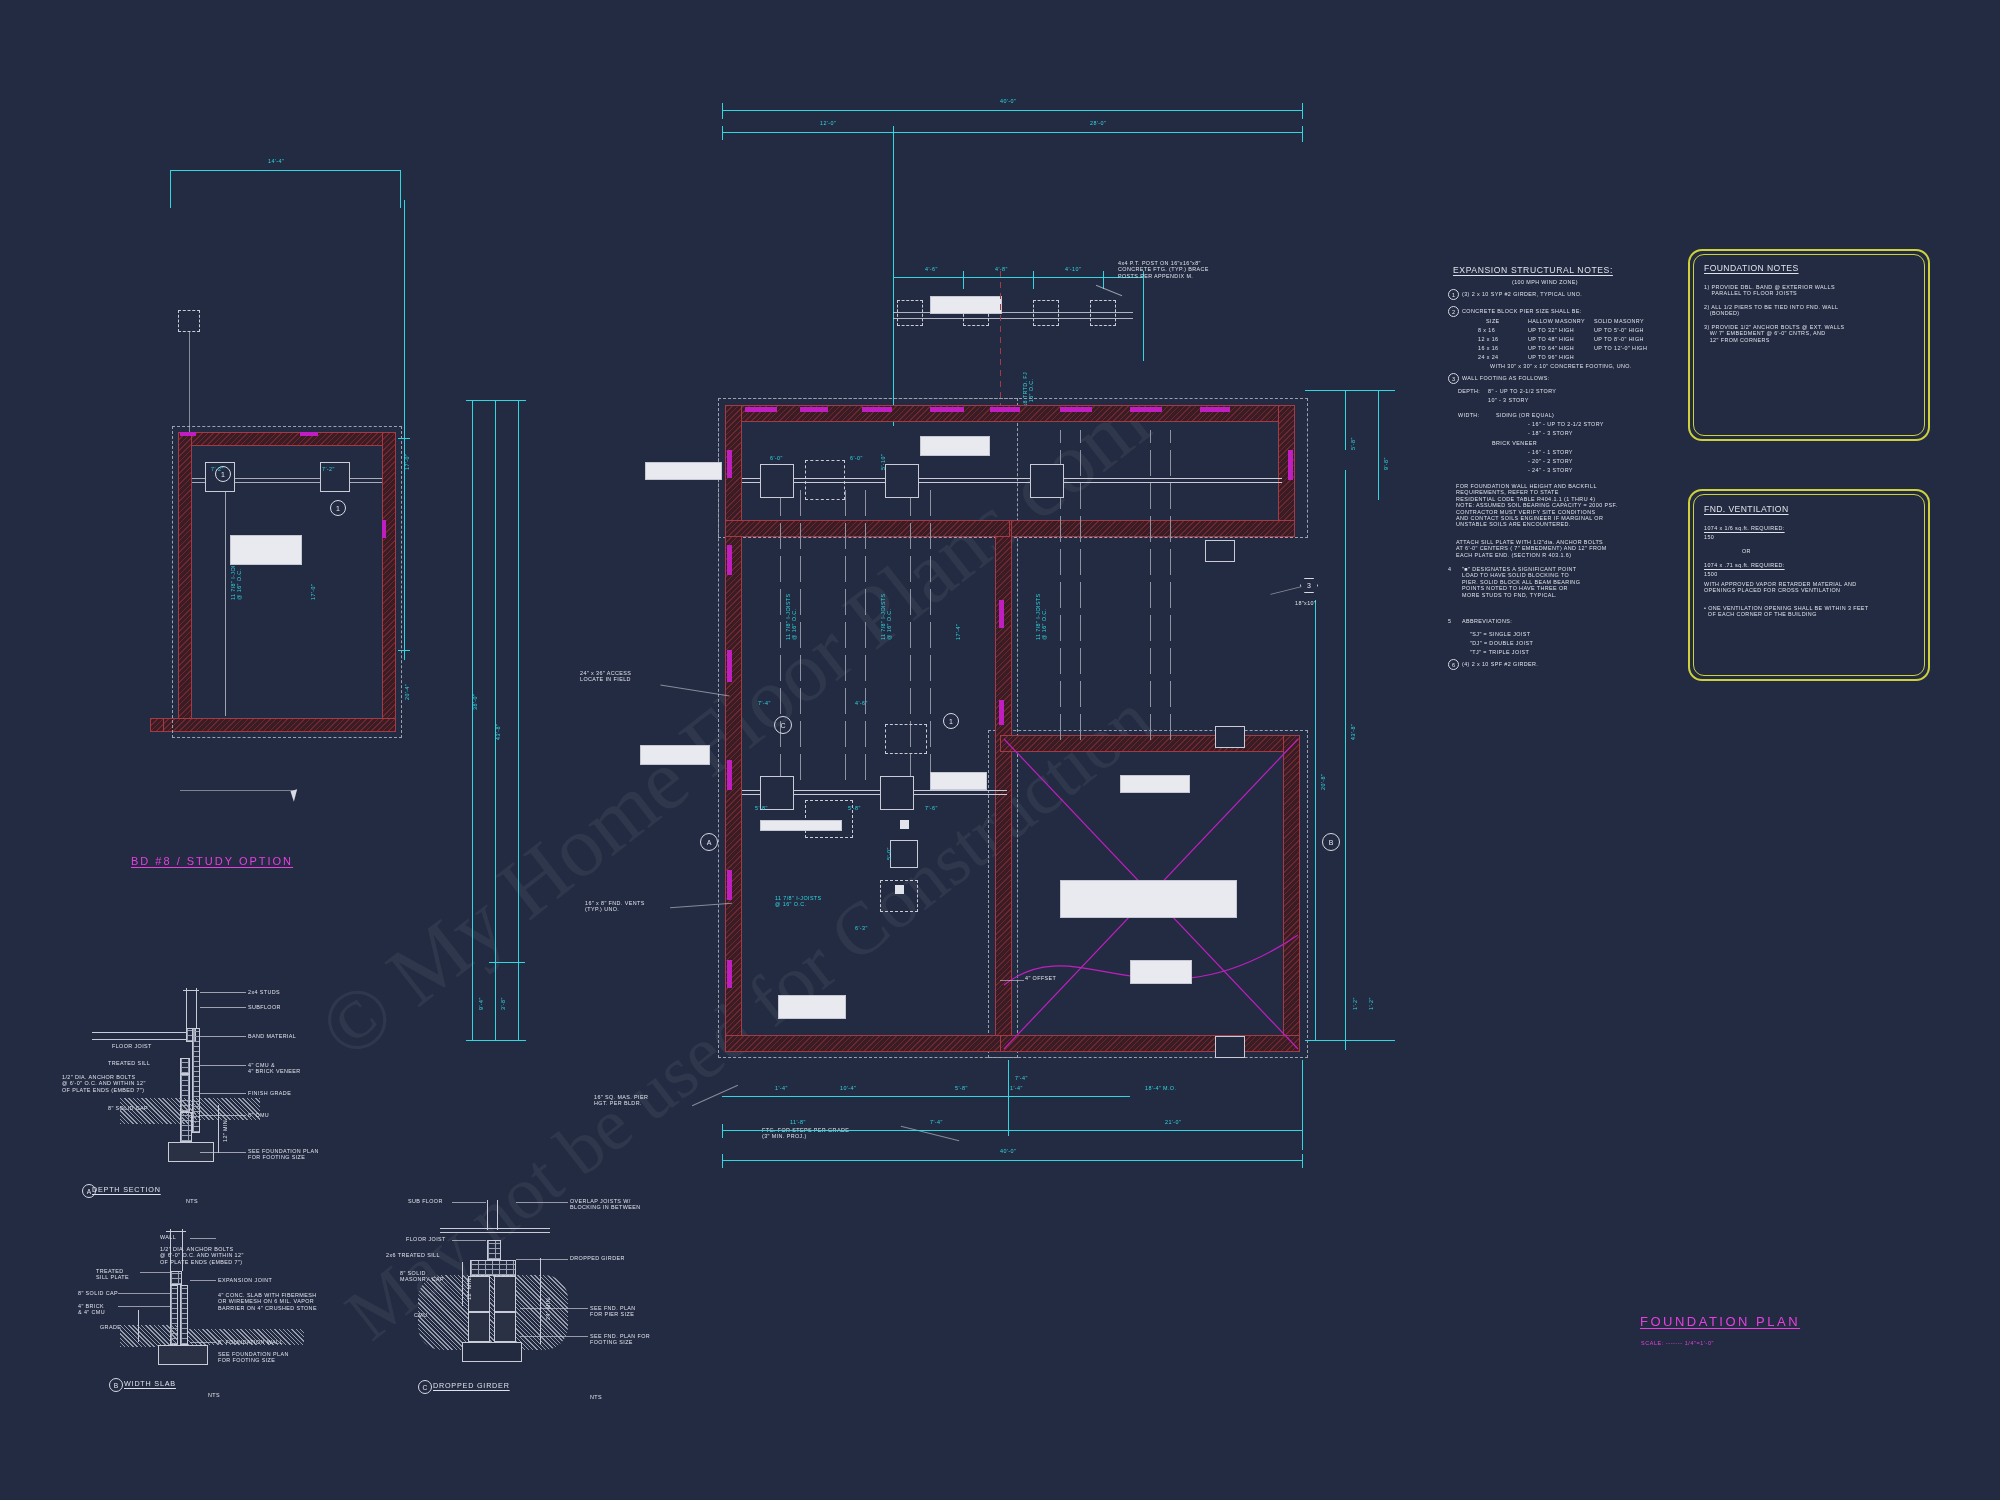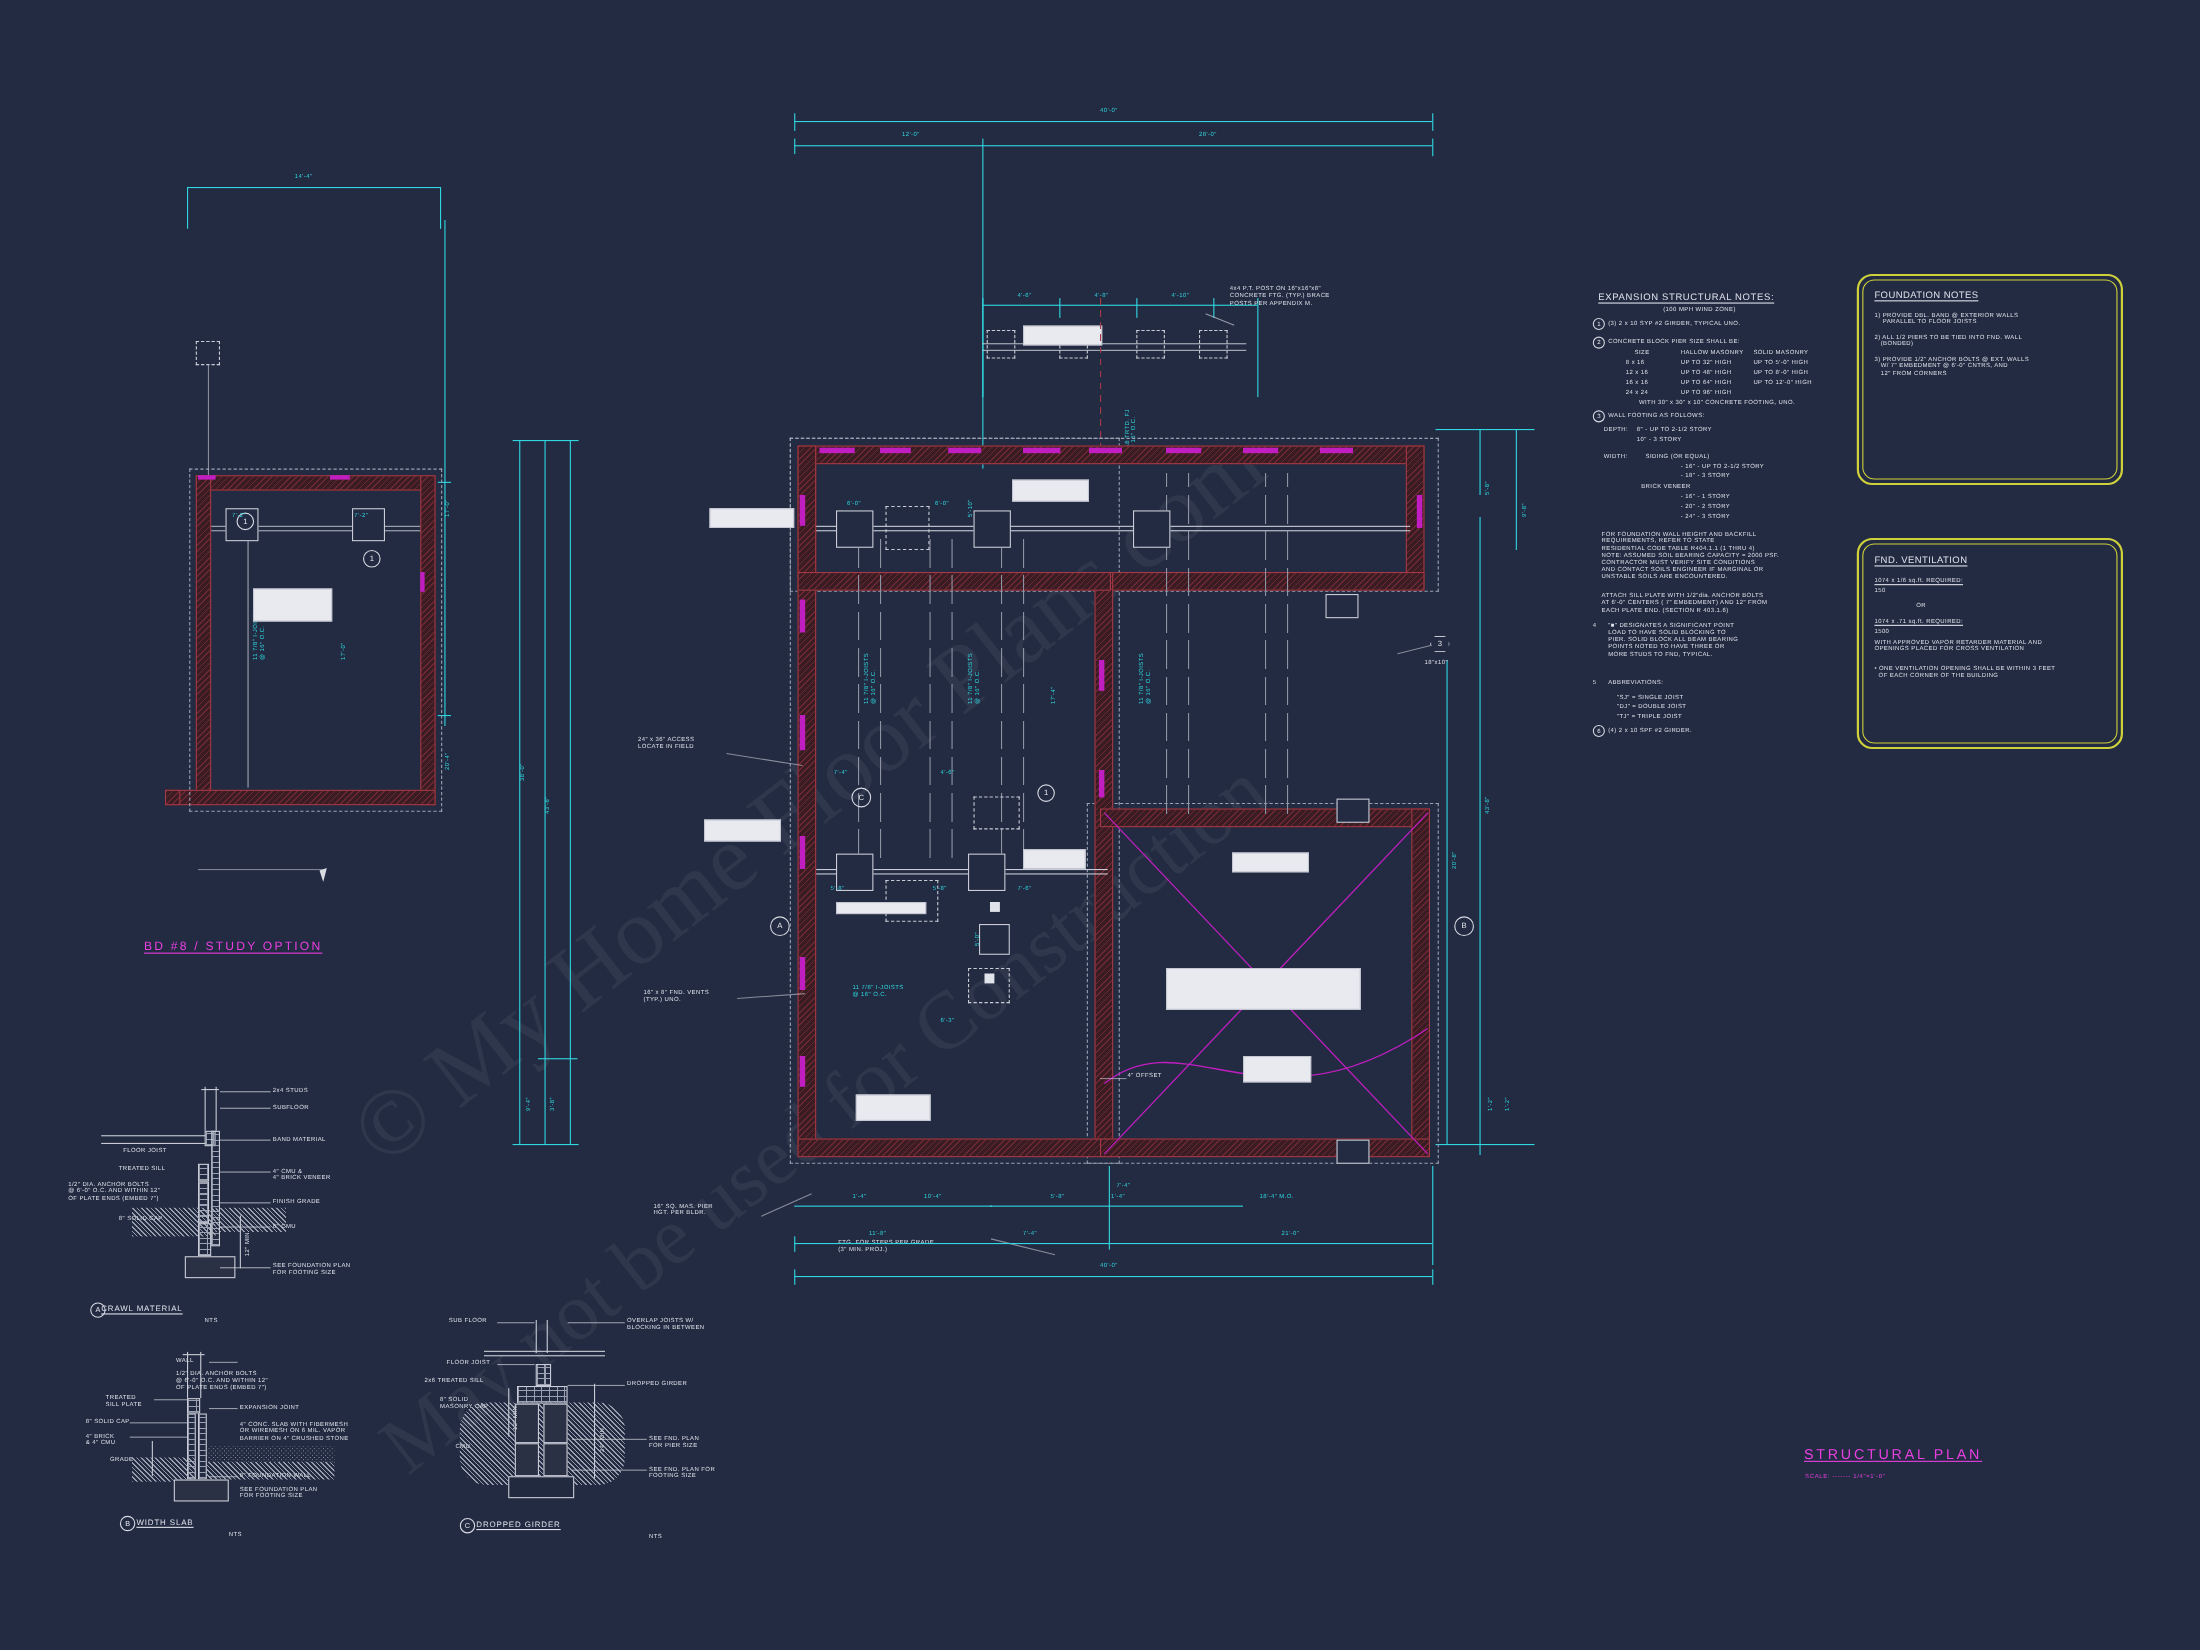--- a/index.html
+++ b/index.html
@@ -512,21 +512,21 @@
     <div class="lnw hair" style="left:200px;top:1115px;width:46px;opacity:.75;"></div>
     <div class="lnw hair" style="left:200px;top:1152px;width:46px;opacity:.75;"></div>
 
     <div class="t tiny wht" style="left:112px;top:1043px;">FLOOR JOIST</div>
     <div class="t tiny wht" style="left:108px;top:1060px;">TREATED SILL</div>
     <div class="t tiny wht" style="left:62px;top:1074px;">1/2" DIA. ANCHOR BOLTS
 @ 6'-0" O.C. AND WITHIN 12"
 OF PLATE ENDS (EMBED 7")</div>
     <div class="t tiny wht" style="left:108px;top:1105px;">8" SOLID CAP</div>
 
-    <div class="t sm wht ul" style="left:92px;top:1186px;letter-spacing:.8px;">CRAWL MATERIAL</div>
+    <div class="t sm wht ul" style="left:92px;top:1186px;letter-spacing:.8px;">DEPTH SECTION</div>
     <div class="bub" style="left:82px;top:1184px;width:14px;height:14px;font-size:6.6px;">A</div>
     <div class="t tiny wht" style="left:186px;top:1198px;">NTS</div>
   </div>
 
   <div>
     <div class="lnw vhair" style="left:170px;top:1229px;height:42px;"></div>
     <div class="lnw vhair" style="left:182px;top:1229px;height:42px;"></div>
     <div class="lnw hair" style="left:166px;top:1231px;width:20px;"></div>
     <div class="cmu" style="left:170px;top:1271px;width:12px;height:14px;"></div>
     <div class="cmu" style="left:170px;top:1285px;width:8px;height:60px;"></div>
@@ -608,17 +608,17 @@
     <div class="lnw hair" style="left:516px;top:1259px;width:52px;opacity:.7;"></div>
     <div class="lnw hair" style="left:520px;top:1308px;width:68px;opacity:.7;"></div>
     <div class="lnw hair" style="left:520px;top:1336px;width:68px;opacity:.7;"></div>
 
     <div class="bub" style="left:418px;top:1380px;width:14px;height:14px;font-size:6.6px;">C</div>
     <div class="t sm wht ul" style="left:433px;top:1382px;letter-spacing:.8px;">DROPPED GIRDER</div>
     <div class="t tiny wht" style="left:590px;top:1394px;">NTS</div>
   </div>
 
   <div>
-    <div class="t xl mag ul" style="left:1640px;top:1314px;letter-spacing:2.5px;">STRUCTURAL PLAN</div>
+    <div class="t xl mag ul" style="left:1640px;top:1314px;letter-spacing:2.5px;">FOUNDATION PLAN</div>
     <div class="t tiny mag" style="left:1641px;top:1340px;letter-spacing:.6px;">SCALE: ------- 1/4"=1'-0"</div>
   </div>
 
 </div>
 
 </body></html>

